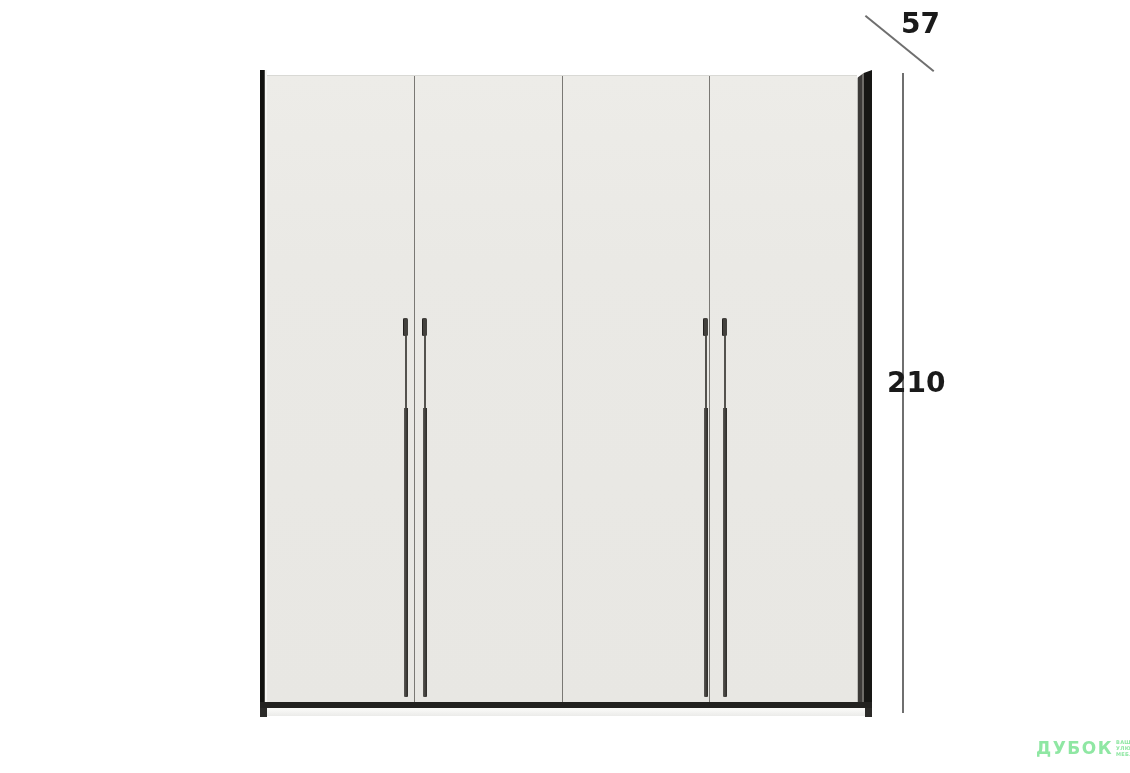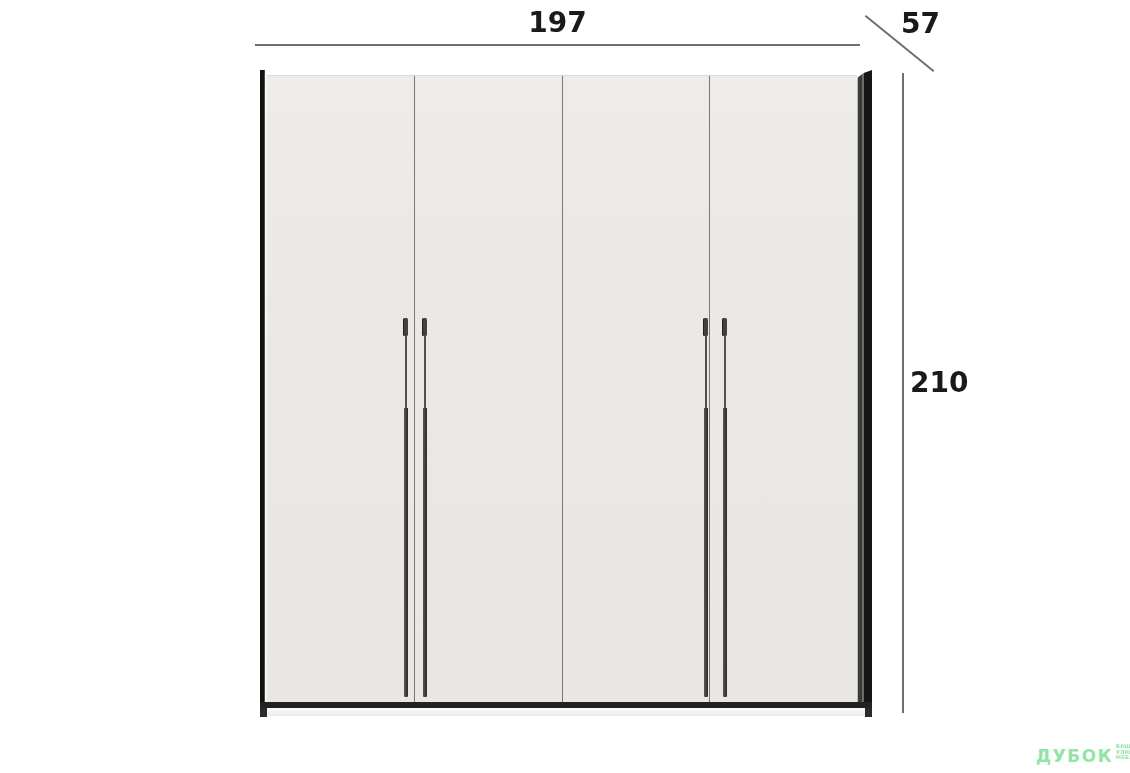--- a/index.html
+++ b/index.html
@@ -42,27 +42,27 @@
     font-family:"DejaVu Sans",sans-serif;
   }
   .dim-width{position:absolute;left:255px;top:9px;width:605px;text-align:center;}
   .dim-width .dim-line-h{position:absolute;left:0;top:35px;width:605px;height:1.5px;background:var(--dimension_line,#6f6f6f);}
   .dim-depth-line{
     position:absolute;left:866px;top:15px;width:88px;height:1.5px;
     background:var(--dimension_line,#6f6f6f);transform:rotate(39deg);transform-origin:0 0;
   }
   .dim-depth-label{position:absolute;left:901px;top:10px;}
   .dim-height-line{position:absolute;left:902px;top:73px;width:1.5px;height:640px;background:var(--dimension_line,#6f6f6f);}
-  .dim-height-label{position:absolute;left:910px;top:369px;}
+  .dim-height-label{position:absolute;left:887px;top:369px;}
   
   .watermark{
     position:absolute;left:1036px;top:740px;display:flex;align-items:center;gap:3px;
     color:var(--watermark_green,#8fe7a3);
   }
-  .wm-brand{font-size:17px;font-weight:bold;letter-spacing:1.5px;line-height:1;margin-top:8px;}
+  .wm-brand{font-size:17px;font-weight:bold;letter-spacing:1.5px;line-height:1;}
   .wm-tagline{display:flex;flex-direction:column;justify-content:center;}
   .wm-tagline span{font-size:5px;font-weight:bold;line-height:1.15;letter-spacing:.3px;white-space:nowrap;}
 </style>
 </head>
 <body>
 
 <div class="canvas">
 
   <div class="wardrobe">
     <div class="edge-left"></div>
@@ -96,24 +96,20 @@
       <div class="h-thin"></div>
       <div class="h-thick"></div>
     </div>
 
     <div class="base-strip"></div>
     <div class="plinth"></div>
     <div class="foot foot-left"></div>
     <div class="foot foot-right"></div>
   </div>
 
-  <div class="dim-width">
-    <div class="dim-label">197</div>
-    <div class="dim-line-h"></div>
-  </div>
 
   <div class="dim-depth-line"></div>
   <div class="dim-label dim-depth-label">57</div>
 
   <div class="dim-height-line"></div>
   <div class="dim-label dim-height-label">210</div>
 
   <div class="watermark">
     <span class="wm-brand">ДУБОК</span>
     <span class="wm-tagline">

